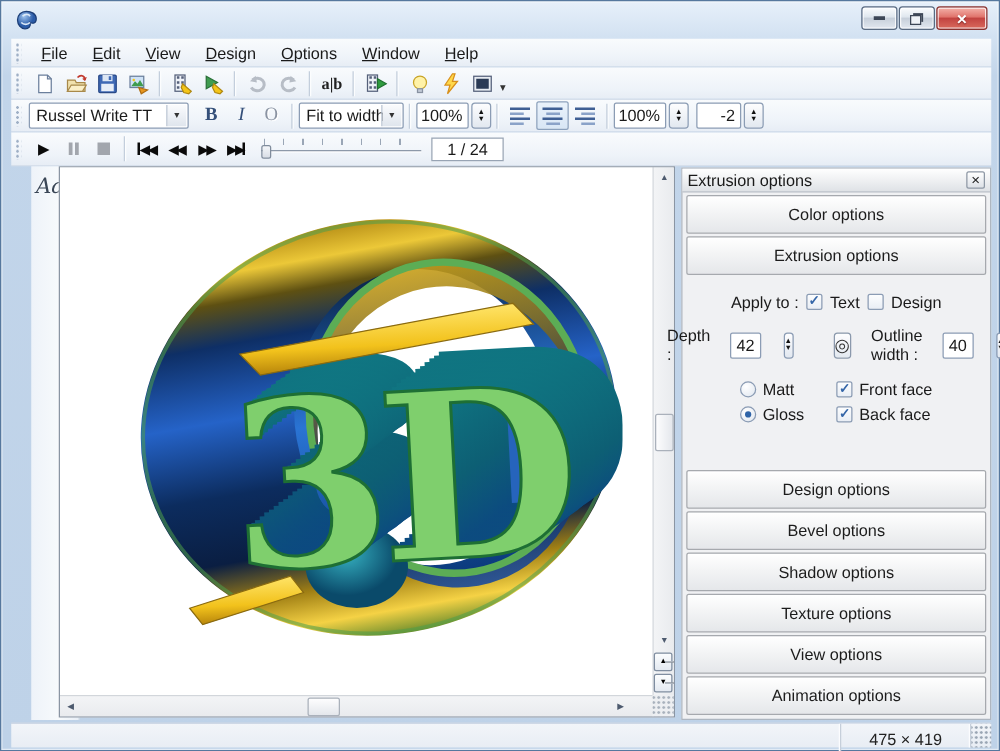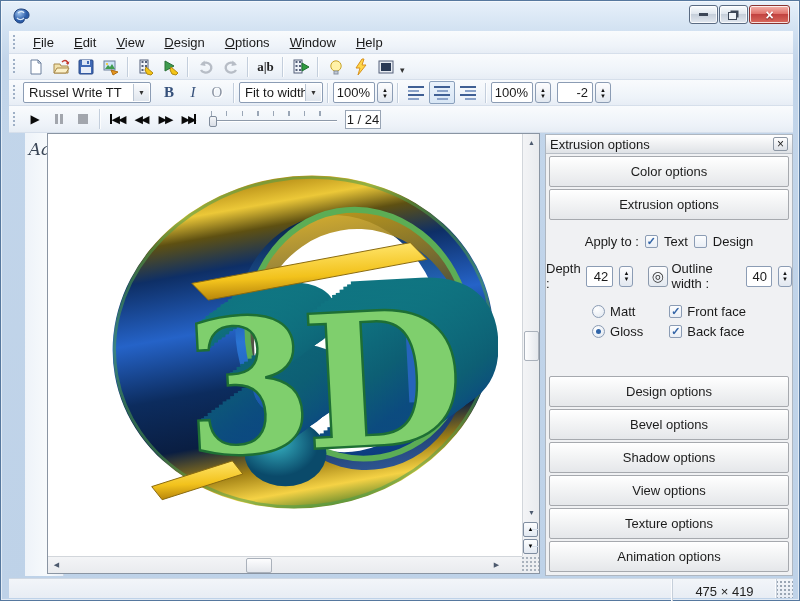--- a/index.html
+++ b/index.html
@@ -62,21 +62,21 @@
   .skip { letter-spacing:-2px; font-size:11px; }
   .vbar { display:inline-block; width:2px; height:10px; background:#0a0a0a; }
   .pp { display:flex; gap:2px; } .pp i { width:3px; height:10px; background:#a2a6ad; }
   .stopsq { width:10px; height:10px; background:#a2a6ad; }
   .slider { position:relative; width:132px; height:20px; margin:0 6px; }
   .slider .ticks { position:absolute; left:4px; right:4px; top:2px; height:5px;
     background-image:repeating-linear-gradient(90deg,#9aa6b6 0 1px, transparent 1px 15.5px); }
   .slider .track { position:absolute; left:2px; right:2px; top:11px; height:1px; background:#8d99a9; box-shadow:0 1px 0 #fff; }
   .slider .thumb { position:absolute; left:2px; top:7px; width:8px; height:11px;
     background:linear-gradient(#f4f6f9,#d9dee6); border:1px solid #808c9c; border-radius:2px; }
-  .framebox { width:36px; height:19px; background:#fff; border:1px solid #98a4b4;
+  .framebox { width:58px; height:19px; background:#fff; border:1px solid #98a4b4;
     display:flex; align-items:center; justify-content:center; }
 
   
   .toolbox { position:absolute; left:24px; top:132px; width:39px; height:443px; overflow:hidden;
     background:linear-gradient(90deg,#eef3f9,#f7fafc 60%,#e9eff7); border-right:1px solid #cdd8e4;
     display:flex; flex-direction:row; align-items:flex-start; }
   .griph { width:17px; height:5px; margin:3px 0 2px;
     background-image:radial-gradient(#9fb0c6 1px, transparent 1.2px); background-size:4px 4px; }
   .tool { width:30px; height:31px; display:flex; align-items:center; justify-content:center; border:1px solid transparent; border-radius:3px; flex:0 0 auto; }
   .tool svg { width:26px; height:26px; }
@@ -590,21 +590,21 @@
     <div class="prow">
       <span>Apply to :</span>
       <span class="cb">
           <span>✓</span>
         </span>
       <span>Text</span>
       <span class="cb"></span>
       <span>Design</span>
     </div>
 
-    <div class="prow" style="gap:4px;margin-top:12px">
+    <div class="prow" style="gap:16px;margin-top:12px">
       <span>Depth :</span>
       <span class="field" style="width:30px">42</span>
       <span class="spin">
           <span>▲</span>
           <span>▼</span>
         </span>
       <span style="width:8px"></span>
       <span class="obtn">
           <span>◎</span>
         </span>
@@ -638,22 +638,22 @@
             <span>✓</span>
           </span>
           <span>Back face</span>
         </span>
     </div>
 
     <div class="pbot">
       <div class="btn3d">Design options</div>
       <div class="btn3d">Bevel options</div>
       <div class="btn3d">Shadow options</div>
+      <div class="btn3d">Texture options</div>
       <div class="btn3d">View options</div>
-      <div class="btn3d">Texture options</div>
       <div class="btn3d">Animation options</div>
     </div>
   </div>
 
   <div class="statusbar">
     <span class="scell" style="min-width:104px">475 × 419</span>
     <span class="scell sgrip" style="padding:0"></span>
   </div>
 
 </div>

